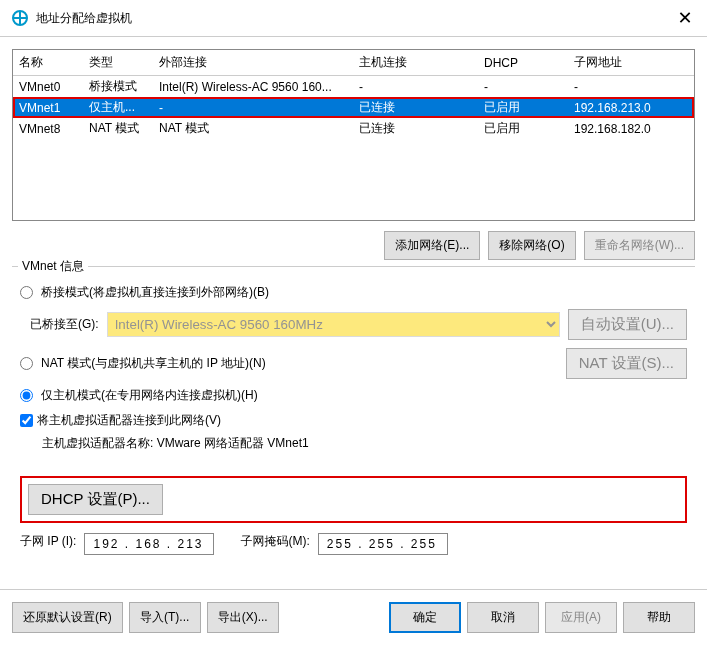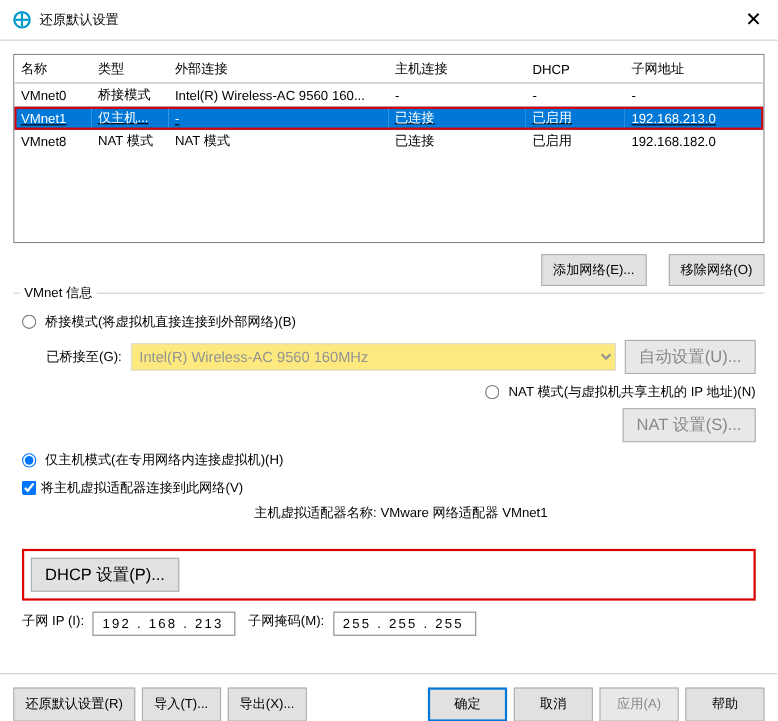--- a/index.html
+++ b/index.html
@@ -10,58 +10,58 @@
     .titlebar-icon::before { width: 2px; height: 12px; left: 5px; top: 0; }
     .titlebar-icon::after { width: 12px; height: 2px; left: 0; top: 5px; }
     .titlebar-title { flex: 1; font-size: 12px; }
     .close-btn { width: 20px; height: 20px; display: flex; align-items: center; justify-content: center; font-size: 18px; cursor: pointer; }
     .content { padding: 12px; }
     .table-container { border: 1px solid #888; height: 172px; overflow: hidden; }
     .table { width: 100%; border-collapse: collapse; font-size: 12px; }
     .table th { text-align: left; padding: 4px 6px; border-bottom: 1px solid #ccc; font-weight: normal; background: #fff; }
     .table td { padding: 2px 6px; }
     .table tr.selected td { background: #0078d7; color: #fff; }
-    .highlight-row { outline: 2px solid #d00; outline-offset: -2px; text-decoration: underline; }
+    .highlight-row { outline: 2px solid #d00; outline-offset: -2px; }
     .col-name { width: 70px; }
     .col-type { width: 70px; }
     .col-ext { width: 200px; }
     .col-host { width: 125px; }
     .col-dhcp { width: 90px; }
-    .btn-row { display: flex; justify-content: flex-end; gap: 20px; margin-top: 10px; }
+    .btn-row { display: flex; justify-content: flex-end; gap: 8px; margin-top: 10px; }
     .btn { font-size: 12px; padding: 5px 10px; background: #e1e1e1; border: 1px solid #adadad; cursor: pointer; min-width: 84px; text-align: center; }
     .btn:disabled, .btn.disabled { color: #888; background: #e8e8e8; cursor: default; }
     .groupbox { margin-top: 6px; position: relative; padding: 10px 8px; }
     .groupbox-title { font-size: 12px; position: absolute; top: -8px; left: 6px; background: #fff; padding: 0 4px; }
     .groupbox::before { content: ''; position: absolute; inset: 0; border-top: 1px solid #ccc; pointer-events: none; }
     .option-row { display: flex; align-items: center; font-size: 12px; margin: 8px 0; gap: 6px; }
     .option-row input[type=radio], .option-row input[type=checkbox] { margin-right: 4px; }
-    .indent { margin-left: 22px; }
-    .indent2 { margin-left: 22px; font-size: 12px; margin-bottom: 24px; text-align: center; }
+    .indent { margin-left: 10px; }
+    .indent2 { margin-left: 22px; font-size: 12px; margin-bottom: 24px; }
     .bridge-row { display: flex; align-items: center; gap: 8px; font-size: 12px; }
     .bridge-row select { flex: 1; padding: 3px; border: 1px solid #ccc; background: #fde047; color: #666; }
     .side-btn { min-width: 96px; padding: 5px 12px; font-size: 15px; background: #e1e1e1; border: 1px solid #adadad; }
     .side-btn.disabled { color: #888; background: #e8e8e8; }
     .checkbox-row { display: flex; align-items: center; font-size: 12px; margin: 6px 0; gap: 6px; }
     .dhcp-row { display: flex; align-items: center; justify-content: space-between; border: 2px solid #d00; padding: 6px; margin-top: 6px; }
     .dhcp-row-inner { display: flex; align-items: center; gap: 6px; font-size: 12px; }
     .subnet-row { display: flex; gap: 8px; font-size: 12px; margin-top: 10px; }
     .ip-input { border: 1px solid #888; padding: 3px 8px; font-family: inherit; font-size: 12px; width: 130px; text-align: center; letter-spacing: 2px; }
     .bottom-btns { display: flex; gap: 6px; padding: 12px; border-top: 1px solid #ccc; margin-top: 12px; }
     .bottom-btns .btn { min-width: 72px; }
     .spacer { flex: 1; }
     .btn.primary { border: 2px solid #0078d7; background: #e1e1e1; }
-    .nat-row { display: flex; align-items: flex-end; justify-content: space-between; flex-direction: column; }
+    .nat-row { display: flex; align-items: center; justify-content: space-between; }
     .radio-flex { display: flex; align-items: center; gap: 4px; font-size: 12px; }
   </style>
 </head>
 <body>
 
 <div class="titlebar">
   <div class="titlebar-icon"></div>
-  <div class="titlebar-title">还原默认设置</div>
+  <div class="titlebar-title">地址分配给虚拟机</div>
   <div class="close-btn">✕</div>
 </div>
 
 <div class="content">
   <div class="table-container">
     <table class="table">
       <thead>
         <tr id="thead-row">
             <th class="col-name">名称</th>
             <th class="col-type">类型</th>
@@ -96,20 +96,21 @@
             <td>已启用</td>
             <td>192.168.182.0</td>
           </tr>
         </tbody>
     </table>
   </div>
 
   <div class="btn-row">
     <button class="btn">添加网络(E)...</button>
     <button class="btn">移除网络(O)</button>
+    <button class="btn disabled">重命名网络(W)...</button>
   </div>
 
   <div class="groupbox">
     <span class="groupbox-title">VMnet 信息</span>
 
     <div class="option-row">
       <label class="radio-flex">
         <input type="radio" name="mode" style="">
         <span>桥接模式(将虚拟机直接连接到外部网络)(B)</span>
       </label>
@@ -145,21 +146,21 @@
     </div>
     <div class="indent2">主机虚拟适配器名称: VMware 网络适配器 VMnet1</div>
 
     <div class="dhcp-row">
       <button class="side-btn">DHCP 设置(P)...</button>
     </div>
 
     <div class="subnet-row">
       <span>子网 IP (I):</span>
       <input class="ip-input" value="192 . 168 . 213 .  0" style="">
-      <span style="margin-left:3px;">子网掩码(M):</span>
+      <span style="margin-left:18px;">子网掩码(M):</span>
       <input class="ip-input" value="255 . 255 . 255 .  0" style="">
     </div>
   </div>
 </div>
 
 <div class="bottom-btns">
   <button class="btn">还原默认设置(R)</button>
   <button class="btn">导入(T)...</button>
   <button class="btn">导出(X)...</button>
   <div class="spacer"></div>

